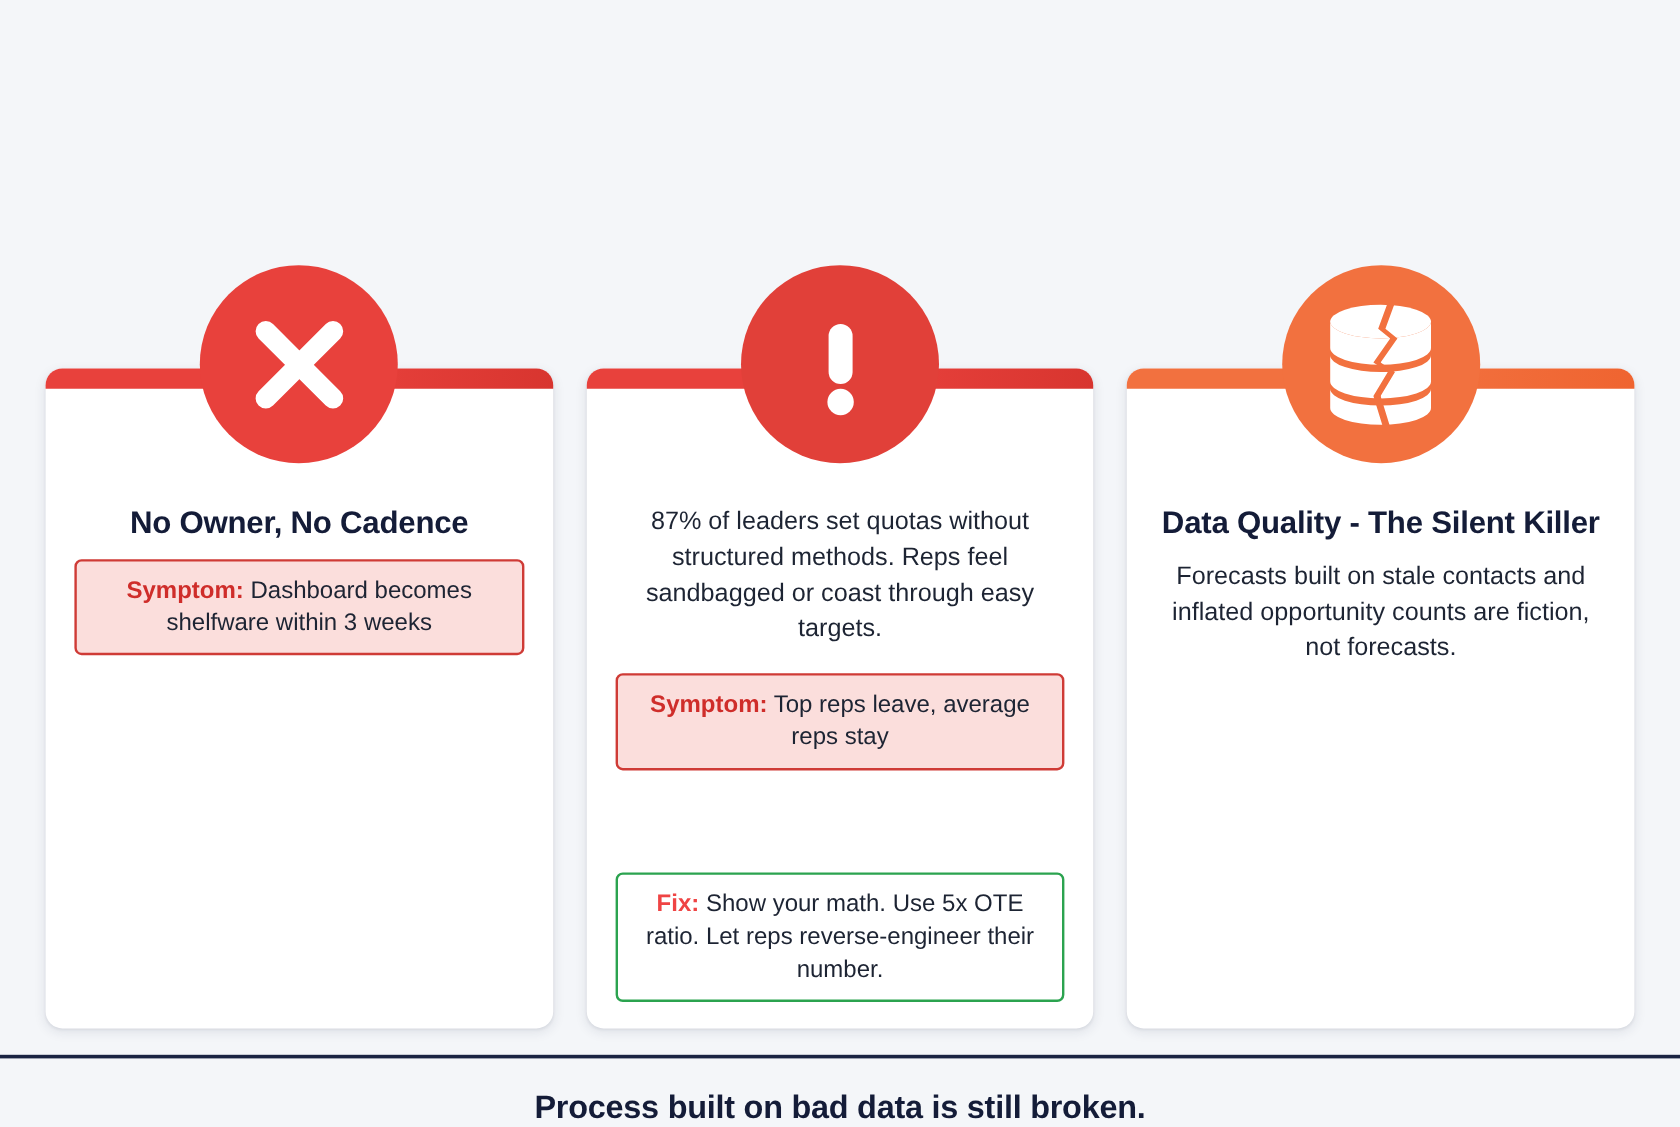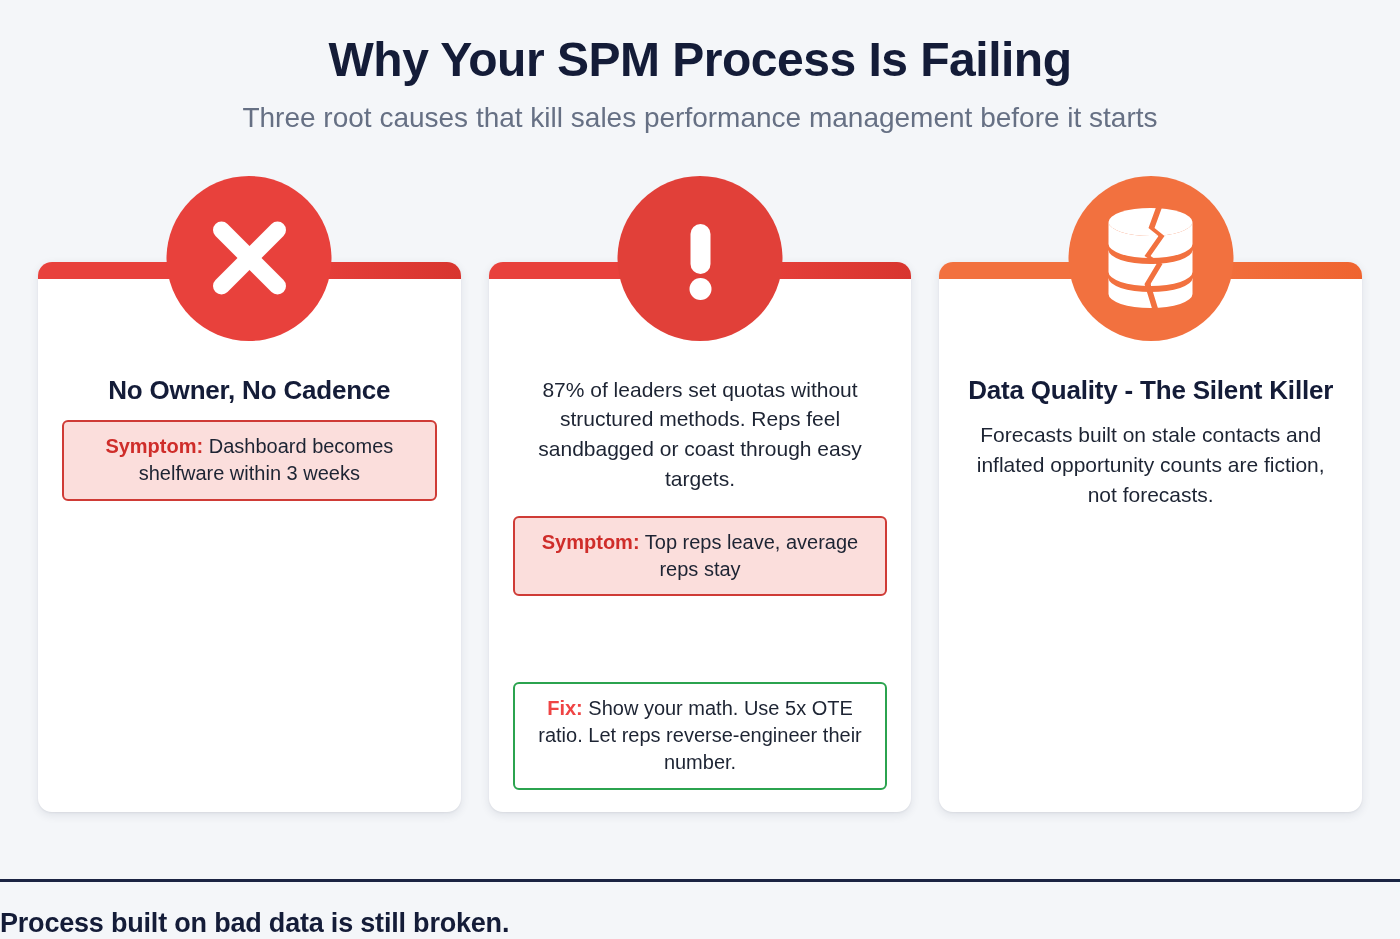--- a/index.html
+++ b/index.html
@@ -44,21 +44,21 @@
     font-weight: normal;
     margin: 16px 0 0 0;
     line-height: 1.15;
   }
 
   
   .cards {
     flex: 1 1 auto;
     display: flex;
     justify-content: center;
-    align-items: center;
+    align-items: flex-end;
     gap: 28px;
     padding: 82px 38px 0 38px;
     box-sizing: border-box;
   }
 
   .card {
     position: relative;
     width: 424px;
     background: #ffffff;
     border-radius: 14px;
@@ -152,40 +152,36 @@
     margin-top: auto;
   }
   .fix-box .tag { color: #ef4444; }
 
   
   .footer {
     flex: 0 0 auto;
     margin-top: 22px;
     border-top: 3px solid #1b2443;
     padding: 26px 0 0 0;
-    text-align: left;
+    text-align: center;
     background: #f4f6f9;
   }
   .footer-text {
     font-size: 27px;
     font-weight: bold;
     color: #141c38;
     margin: 0;
     letter-spacing: -0.2px;
   }
 </style>
 </head>
 <body>
 
 <div class="page">
 
-  <div class="header">
-    <h1 class="main-title">Why Your SPM Process Is Failing</h1>
-    <p class="subtitle">Three root causes that kill sales performance management before it starts</p>
-  </div>
 
   <div class="cards">
 
     <div class="card card-1">
       <div class="card-topbar"></div>
       <div class="icon-badge">
         <svg width="96" height="96" viewBox="0 0 96 96" aria-hidden="true">
           <g stroke="#ffffff" stroke-width="17" stroke-linecap="round">
             <line x1="20" y1="20" x2="76" y2="76"></line>
             <line x1="76" y1="20" x2="20" y2="76"></line>

